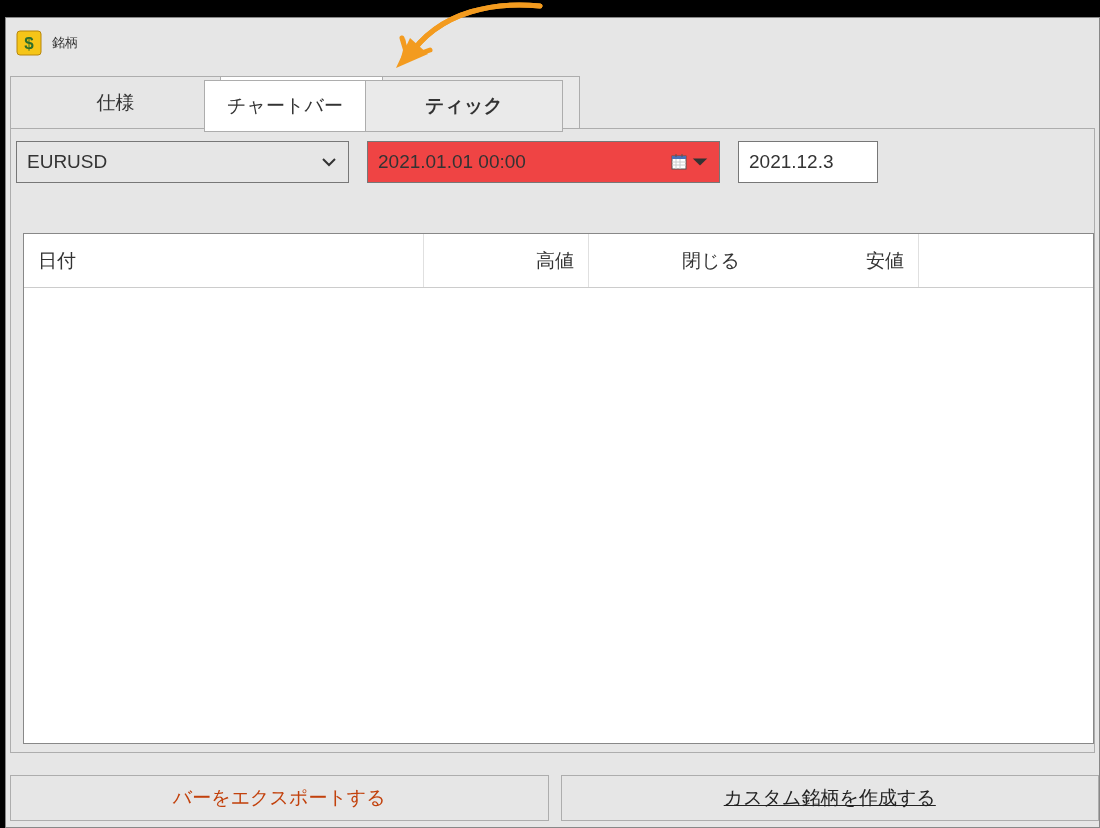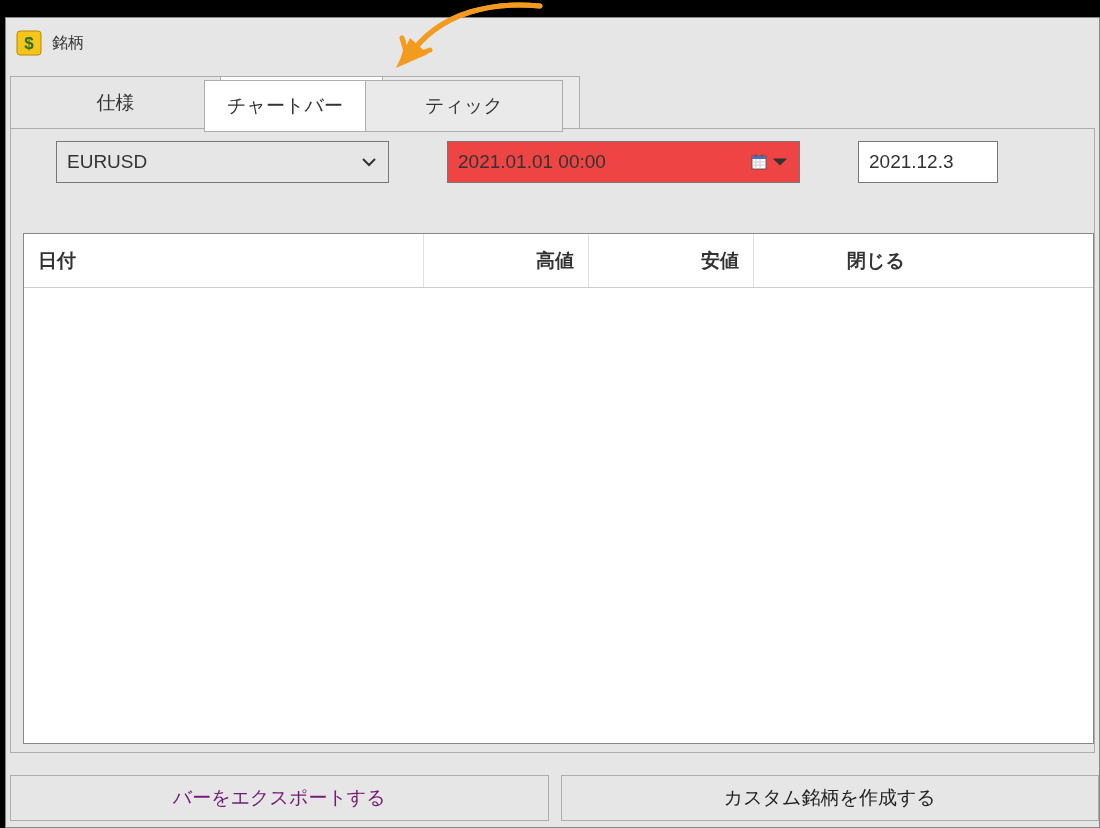--- a/index.html
+++ b/index.html
@@ -30,21 +30,21 @@
     height:50px;
     padding:6px 10px;
     gap:10px;
     background:#e6e6e6;
   }
   .app-icon {
     width:26px; height:26px;
     display:flex; align-items:center; justify-content:center;
   }
   .app-icon svg { width:26px; height:26px; }
-  .title-text { font-size:16px; }
+  .title-text { font-size:13px; }
 
   
   .tabstrip {
     display:flex;
     align-items:flex-end;
     height:60px;
     padding-left:4px;
     position:relative;
   }
   .tab {
@@ -53,21 +53,21 @@
     font-size:19px;
     border:1px solid #adadad;
     border-bottom:none;
     background:#e6e6e6;
     position:relative;
     cursor:pointer;
   }
   .tab-spec  { width:211px; }
   .tab-chart { width:162px; background:#fff; }
   .tab-tick  { width:197px; background:#eaeaea; }
-  .tab + .tab { border-left:none; }
+  .tab + .tab { border-left:none;font-weight:bold; }
   .tab-content-border {
     border:1px solid #adadad;
     margin:0 4px 4px 4px;
     background:#e6e6e6;
     height:625px;
     position:relative;
   }
   .tab-chart.active { z-index:2; }
 
   
@@ -108,21 +108,20 @@
     padding:4px 2px;
   }
   .combo, .datebox {
     height:42px;
     border:1px solid #777;
     background:#e6e6e6;
     display:flex; align-items:center; justify-content:space-between;
     padding:0 10px;
     font-size:19px;
     cursor:pointer;
-    margin-left:40px;
   }
   .combo { }
   .combo .chev, .datebox .chev {
     width:18px; height:18px; display:flex; align-items:center; justify-content:center;
   }
   .combo-symbol { width:333px; }
   .combo-period { width:198px; }
   .datebox { width:353px; background:#ef4444; }
   .datebox.cut { width:140px; background:#fff; padding-right:8px;}
   .date-picker-icon {
@@ -143,21 +142,20 @@
     height:54px;
     border-bottom:1px solid #ccc;
     background:#fff;
   }
   .th {
     border-right:1px solid #e0e0e0;
     display:flex; align-items:center;
     padding:0 14px;
     font-size:19px;
     cursor:pointer;
-    font-weight:bold;
   }
   .th-date   { flex:0 0 400px; justify-content:flex-start; }
   .th-open   { flex:0 0 170px; justify-content:flex-end; }
   .th-high   { flex:0 0 165px; justify-content:flex-end; }
   .th-low    { flex:0 0 165px; justify-content:flex-end; }
   .th-close  { flex:0 0 165px; justify-content:flex-end; border-right:none;}
 
   
   .buttons {
     position:absolute;
@@ -165,24 +163,24 @@
     display:flex; gap:12px;
     padding:2px 0;
   }
   .btn {
     height:46px;
     flex:1;
     border:1px solid #adadad;
     background:#e6e6e6;
     display:flex; align-items:center; justify-content:center;
     font-size:19px;
-    color:#701a75;
-    cursor:pointer;
-  }
-  .btn.enabled { color:#222; }
+    color:#c2410c;
+    cursor:pointer;
+  }
+  .btn.enabled { color:#222;text-decoration:underline; }
 
   .chev svg { width:16px; height:16px; }
 </style>
 </head>
 <body>
 
 <div class="highlight"></div>
 
 <svg class="arrow" viewBox="0 0 160 80">
   <path d="M150 6 C 110 2, 50 8, 18 58" fill="none" stroke="#f39b1f" stroke-width="5" stroke-linecap="round"></path>
@@ -256,25 +254,25 @@
     </div>
 
     <div class="tablewrap">
       <div class="thead">
         <div class="th th-date">
             <span>日付</span>
           </div>
         <div class="th th-high">
             <span>高値</span>
           </div>
+        <div class="th th-close">
+            <span>閉じる</span>
+          </div>
         <div class="th th-low">
             <span>安値</span>
-          </div>
-        <div class="th th-close">
-            <span>閉じる</span>
           </div>
       </div>
 
     </div>
 
   </div>
 
   <div class="buttons">
     <div class="btn">
       <span>バーをエクスポートする</span>

